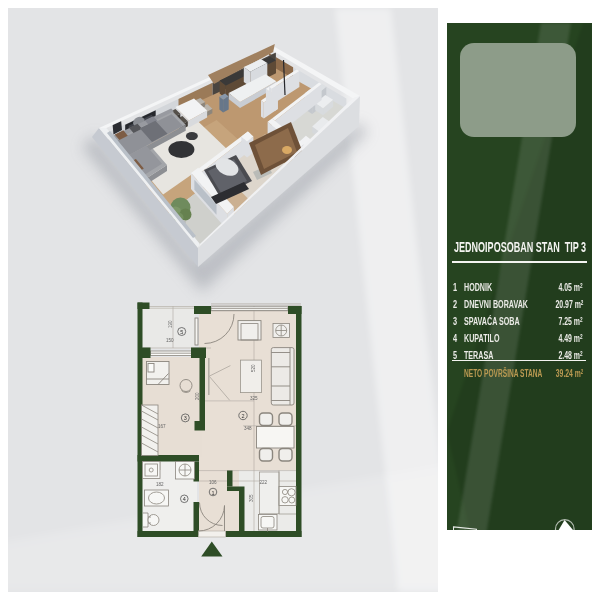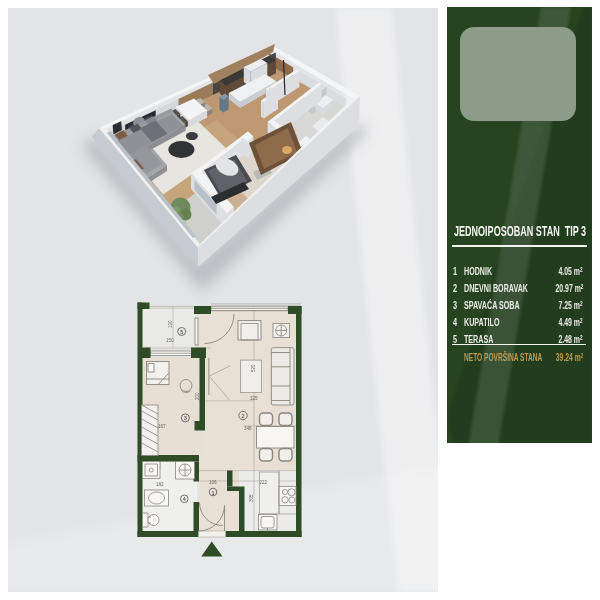--- a/index.html
+++ b/index.html
@@ -1,18 +1,18 @@
 <!DOCTYPE html>
 <html><head>
 <meta charset="utf-8">
 <style>
   html,body{margin:0;padding:0;width:600px;height:600px;background:#ffffff;font-family:"Liberation Sans",sans-serif;}
   .page{position:relative;width:600px;height:600px;background:#ffffff;overflow:hidden;}
   .canvas{position:absolute;left:8px;top:8px;width:430px;height:584px;background:#e3e4e6;overflow:hidden;}
-  .panel{position:absolute;left:447px;top:7px;width:145px;height:436px;background:#264420;overflow:hidden;}
+  .panel{position:absolute;left:447px;top:23px;width:145px;height:507px;background:#264420;overflow:hidden;}
   .ph{position:absolute;left:13px;top:20px;width:116px;height:94px;background:#8d9c89;border-radius:14px;}
   .title{position:absolute;left:7px;top:216px;color:#f4f4f1;font-size:14px;font-weight:bold;transform:scaleX(0.645);transform-origin:left;white-space:nowrap;}
   .tline{position:absolute;left:5px;top:237.5px;width:135px;height:2px;background:#f4f4f1;}
   .rows{position:absolute;left:0;top:256px;width:145px;color:#ebebe7;}
   .row{position:relative;height:17px;font-size:10.5px;font-weight:bold;}
   .row .num{position:absolute;left:6px;top:2px;width:10px;transform:scaleX(0.70);transform-origin:left;}
   .row .lab{position:absolute;left:17px;top:2px;transform:scaleX(0.68);transform-origin:left;white-space:nowrap;}
   .row .val{position:absolute;right:9px;top:2px;transform:scaleX(0.66);transform-origin:right;white-space:nowrap;}
   .uline{position:absolute;left:5px;top:336.5px;width:134px;height:1.6px;background:#f4f4f1;}
   .neto{position:absolute;left:0;top:337.5px;width:145px;color:#bb9a52;font-weight:bold;font-size:11px;}

